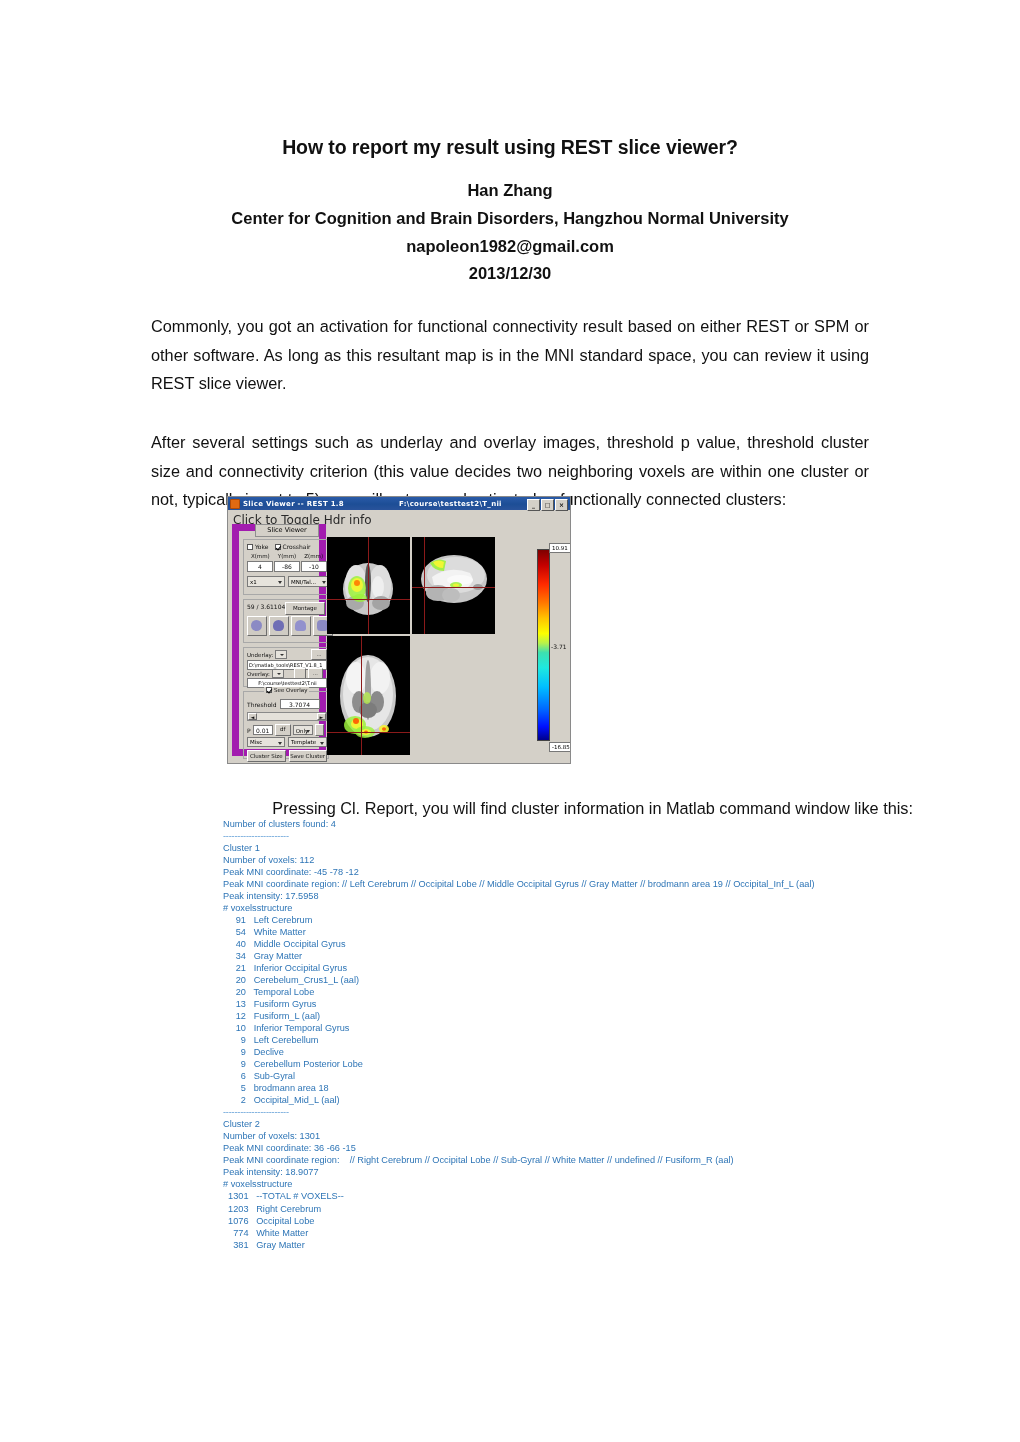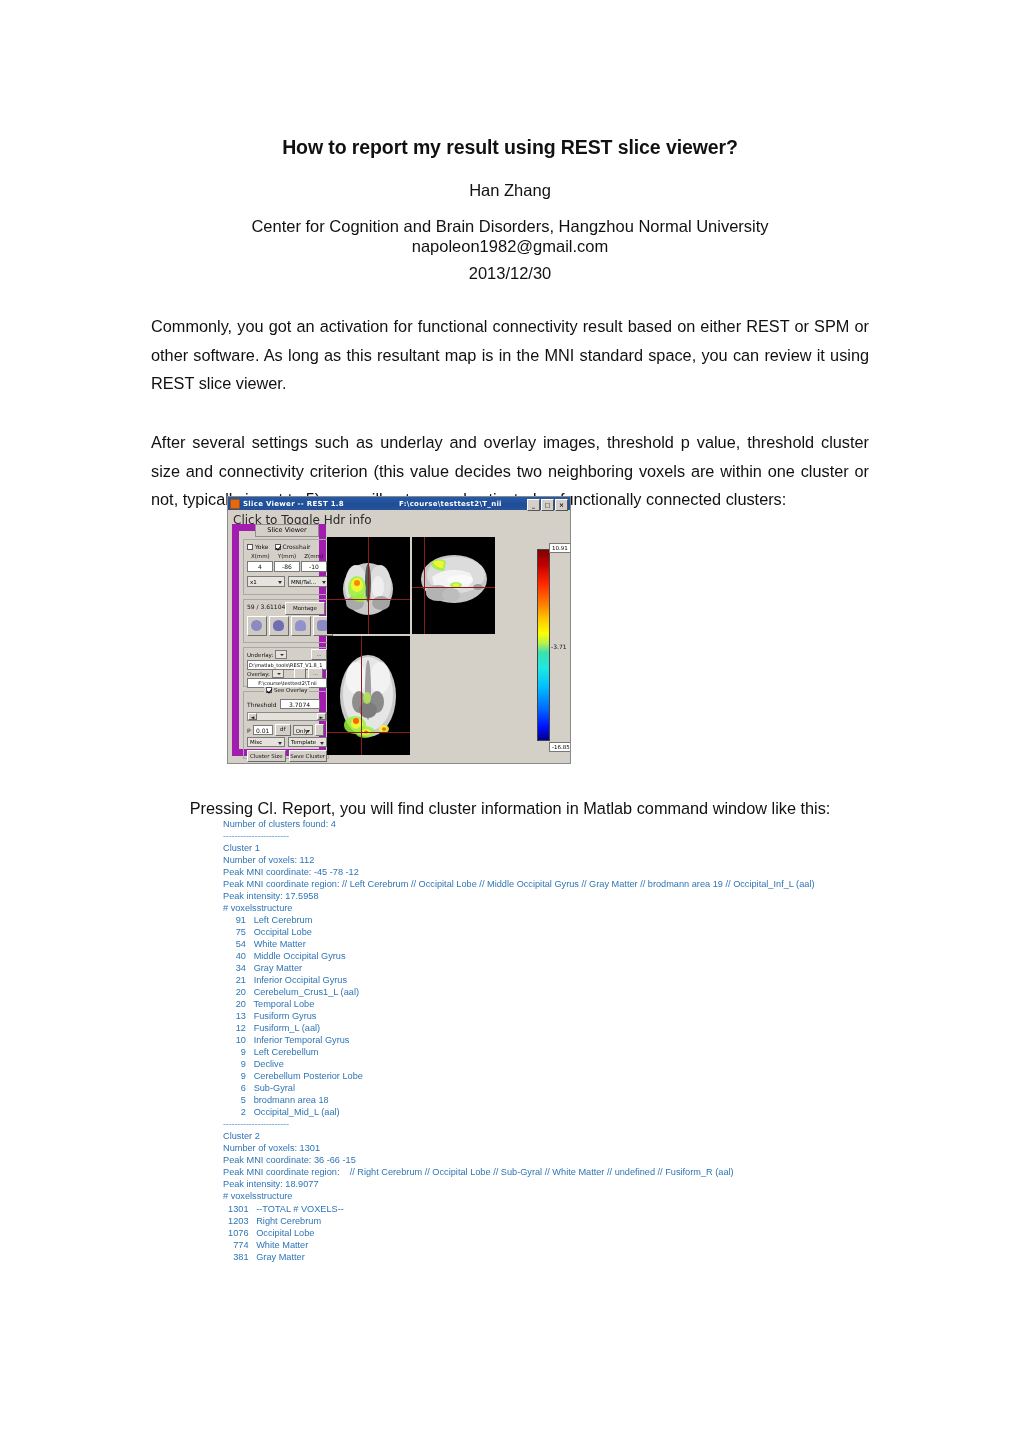--- a/index.html
+++ b/index.html
@@ -14,36 +14,36 @@
   .page { position:absolute; left:0; top:0; width:852px; height:1442px; }
 
   
   .doc-title {
     position:absolute; left:0; top:136px; width:1020px;
     text-align:center;
     font-size:19.5px; font-weight:bold; letter-spacing:-0.1px;
   }
   .byline {
     position:absolute; left:0; width:1020px; text-align:center;
-    font-size:16.5px; font-weight:normal;
+    font-size:16.5px; font-weight:bold;
   }
   .byline.l1 { top:181px; }
-  .byline.l2 { top:209px;margin-top:8px; }
+  .byline.l2 { top:209px; }
   .byline.l3 { top:237px; }
   .byline.l4 { top:264px; }
 
   
   .para {
     position:absolute; left:151px; width:718px;
     font-size:16.3px; line-height:28.5px;
     text-align:justify; text-justify:inter-word;
   }
   .para.p1 { top:312px; }
   .para.p2 { top:428px; }
-  .para.p3 { top:794px; text-align:center; }
+  .para.p3 { top:794px; text-align:right;margin-left:44px; }
 
   
   .app-shot {
     position:absolute; left:227px; top:496px;
     width:344px; height:268px;
     background:#d4d0c8;
     border:1px solid #8a8a8a;
     box-sizing:border-box;
     font-family:"DejaVu Sans", sans-serif;
     overflow:hidden;
@@ -473,21 +473,20 @@
     <div class="ln">Number of clusters found: 4</div>
     <div class="ln dash">-----------------------</div>
     <div class="ln">Cluster 1</div>
     <div class="ln">Number of voxels: 112</div>
     <div class="ln">Peak MNI coordinate: -45 -78 -12</div>
     <div class="ln just">Peak MNI coordinate region:    // Left Cerebrum // Occipital Lobe // Middle Occipital Gyrus // Gray Matter // brodmann area 19 // Occipital_Inf_L (aal)</div>
     <div class="ln">Peak intensity: 17.5958</div>
     <div class="ln"># voxelsstructure</div>
     <div>
         <div class="ln">     91   Left Cerebrum</div>
-        <div class="ln">     75   Occipital Lobe</div>
         <div class="ln">     54   White Matter</div>
         <div class="ln">     40   Middle Occipital Gyrus</div>
         <div class="ln">     34   Gray Matter</div>
         <div class="ln">     21   Inferior Occipital Gyrus</div>
         <div class="ln">     20   Cerebelum_Crus1_L (aal)</div>
         <div class="ln">     20   Temporal Lobe</div>
         <div class="ln">     13   Fusiform Gyrus</div>
         <div class="ln">     12   Fusiform_L (aal)</div>
         <div class="ln">     10   Inferior Temporal Gyrus</div>
         <div class="ln">       9   Left Cerebellum</div>

